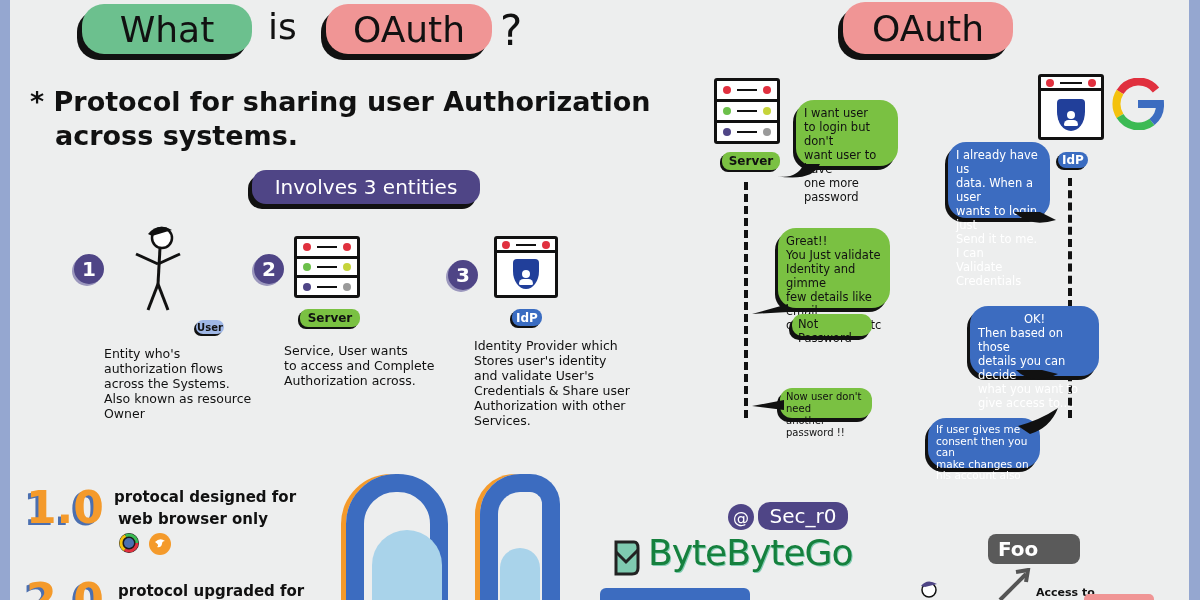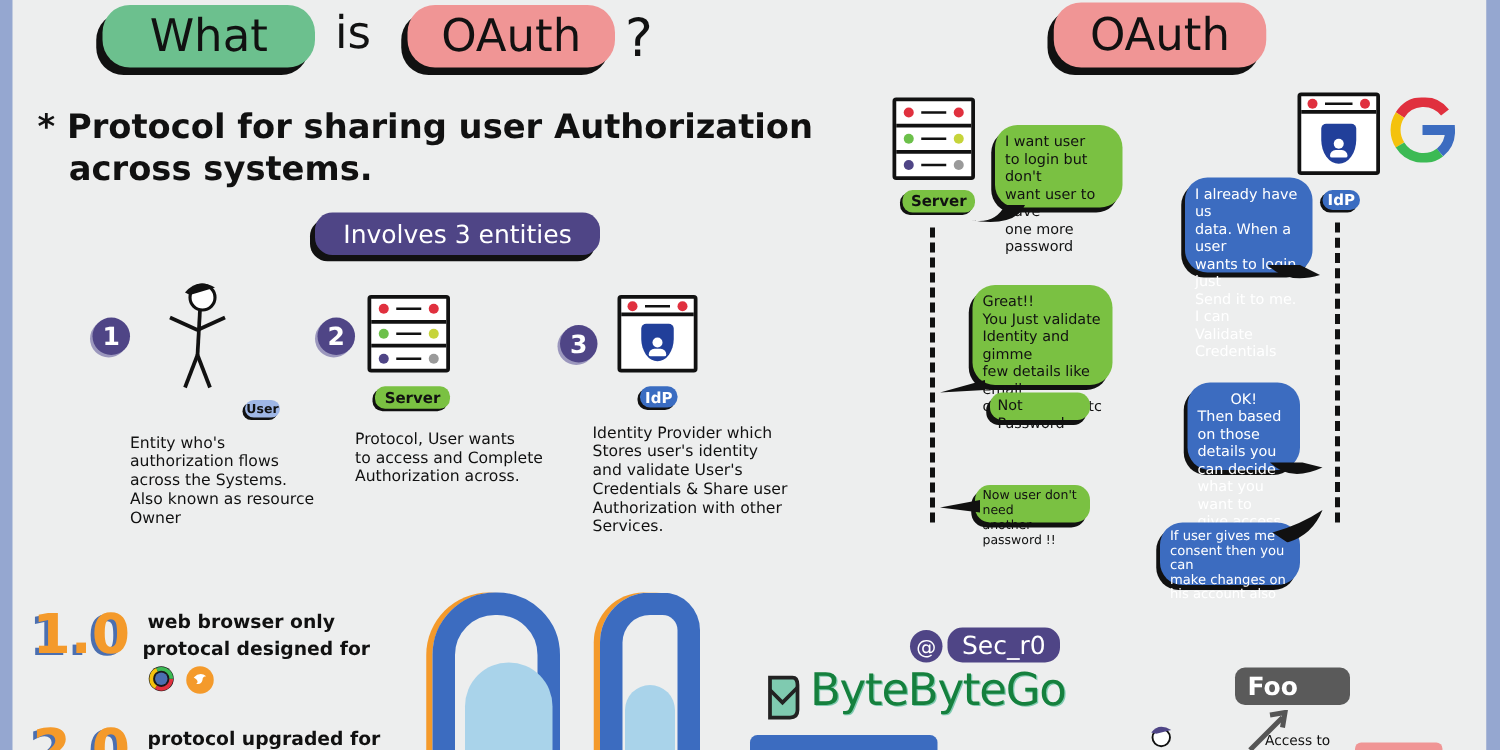--- a/index.html
+++ b/index.html
@@ -143,21 +143,21 @@
       <span class="dot" style="background:#c6d43a"></span>
     </div>
   <div class="server-row">
       <span class="dot" style="background:#4f4586"></span>
       <span class="bar"></span>
       <span class="dot" style="background:#9a9a9a"></span>
     </div>
 </div>
 <div class="tag green" style="left:300px;top:309px;width:60px;height:18px;">Server</div>
 <div class="desc" style="left:284px;top:343px;width:170px;">
-  <div>Protocol, User wants</div>
+  <div>Service, User wants</div>
   <div>to access and Complete</div>
   <div>Authorization across.</div>
 </div>
 
 <div class="num-circle" style="left:448px;top:260px;">3</div>
 <div class="idp-icon" style="left:494px;top:236px;width:64px;height:62px;">
   <div class="idp-top">
       <span class="dot" style="background:#e0303e"></span>
       <span class="bar"></span>
       <span class="dot" style="background:#e0303e"></span>
@@ -171,22 +171,22 @@
   <div>Identity Provider which</div>
   <div>Stores user's identity</div>
   <div>and validate User's</div>
   <div>Credentials &amp; Share user</div>
   <div>Authorization with other</div>
   <div>Services.</div>
 </div>
 
 <div class="version" style="left:26px;top:482px;">1.0</div>
 <div class="vtext" style="left:114px;top:486px;">
+  <div>protocal designed for</div>
   <div style="padding-left:4px;">web browser only</div>
-  <div>protocal designed for</div>
 </div>
 <svg class="abs" style="left:118px;top:532px;" width="22" height="22" viewBox="0 0 22 22">
   <circle cx="11" cy="11" r="10" fill="#1a1a1a"></circle>
   <circle cx="11" cy="11" r="8" fill="none" stroke="#e0303e" stroke-width="3" stroke-dasharray="17 34"></circle>
   <circle cx="11" cy="11" r="8" fill="none" stroke="#f4c20d" stroke-width="3" stroke-dasharray="0 17 17 17"></circle>
   <circle cx="11" cy="11" r="8" fill="none" stroke="#3cba54" stroke-width="3" stroke-dasharray="0 34 17 0"></circle>
   <circle cx="11" cy="11" r="5" fill="#4b6fb0"></circle>
 </svg>
 <svg class="abs" style="left:148px;top:532px;" width="24" height="24" viewBox="0 0 24 24">
   <circle cx="12" cy="12" r="11" fill="#f49a2b"></circle>
@@ -281,21 +281,21 @@
     <div>or number.....etc</div>
 </div>
 <svg class="abs" style="left:752px;top:302px;" width="40" height="14">
     <path d="M0 12 L36 2 L36 10 Z" fill="#111"></path>
   </svg>
 
 <div class="bubble green" style="left:792px;top:314px;width:80px;height:22px;padding:3px 6px;border-radius:10px;">
   <div>Not Password</div>
 </div>
 
-<div class="bubble blue" style="left:950px;top:306px;width:90px;height:70px;text-align:left;">
+<div class="bubble blue" style="left:970px;top:306px;width:129px;height:70px;text-align:left;">
   <div style="text-align:center;">OK!</div>
     <div>Then based on those</div>
     <div>details you can decide</div>
     <div>what you want to</div>
     <div>give access to....</div>
 </div>
 <svg class="abs" style="left:1012px;top:368px;" width="50" height="20">
     <path d="M4 2 Q20 18 46 6 L30 2 Z" fill="#111"></path>
   </svg>
 
@@ -315,18 +315,18 @@
 </div>
 <svg class="abs" style="left:1016px;top:406px;" width="46" height="28">
     <path d="M2 20 Q24 14 42 2 Q34 22 14 28 Z" fill="#111"></path>
   </svg>
 
 <div class="foo" style="left:988px;top:534px;width:92px;height:30px;">Foo</div>
 <svg class="abs" style="left:996px;top:568px;" width="40" height="32">
   <line x1="4" y1="32" x2="30" y2="6" stroke="#555" stroke-width="4"></line>
   <path d="M20 4 L32 2 L30 14" fill="none" stroke="#555" stroke-width="4"></path>
 </svg>
-<div class="abs" style="left:1012px;top:586px;font-size:11px;color:#111;">Access to</div>
+<div class="abs" style="left:1036px;top:586px;font-size:11px;color:#111;font-weight:bold;">Access to</div>
 <div class="abs" style="left:1084px;top:594px;width:70px;height:10px;background:#f09595;border-radius:6px;"></div>
 <svg class="abs" style="left:915px;top:578px;" width="26" height="22">
   <circle cx="14" cy="12" r="7" fill="#fff" stroke="#111" stroke-width="1.5"></circle>
   <path d="M6 8 Q12 0 22 6 L10 9Z" fill="#4f4586"></path>
 </svg>
 
 </body></html>

